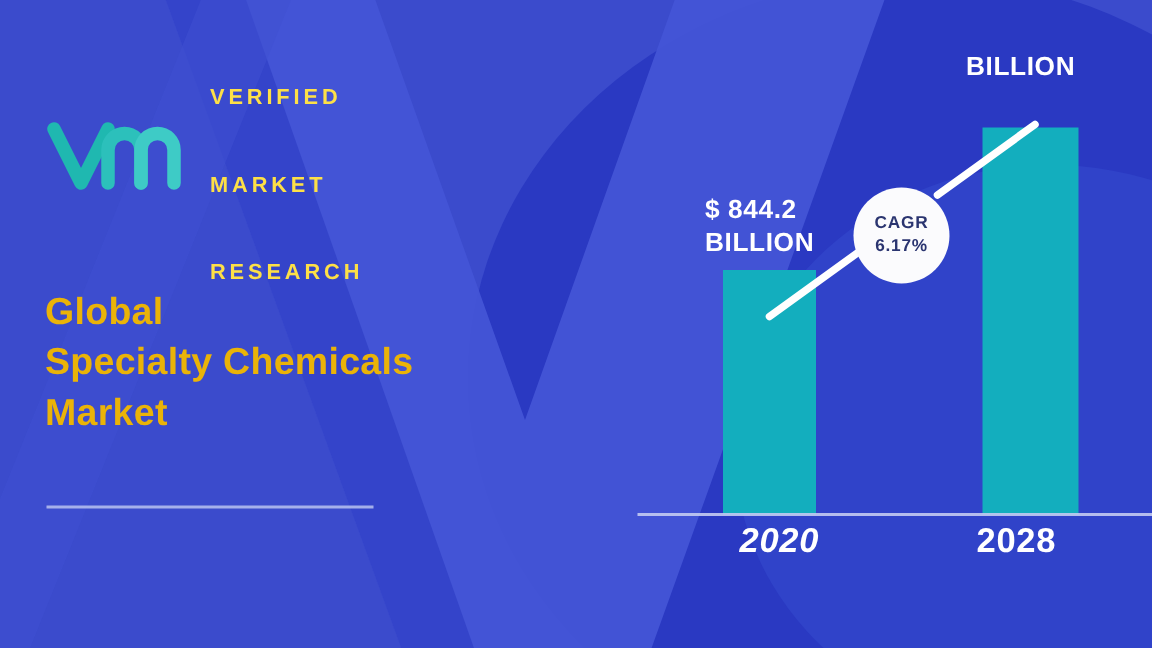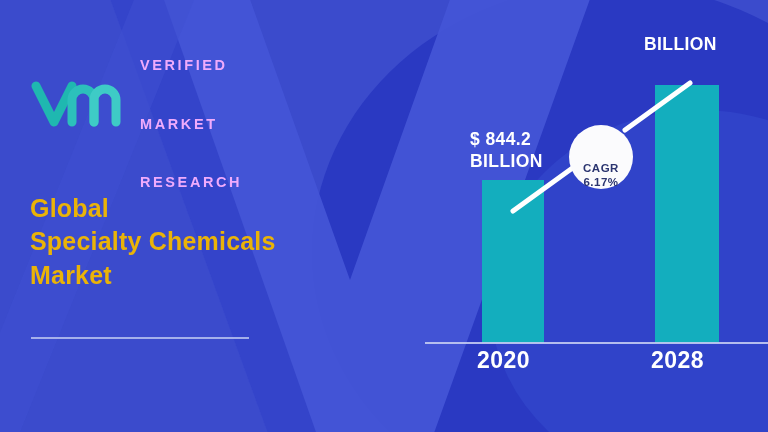--- a/index.html
+++ b/index.html
@@ -35,21 +35,21 @@
     gap: 14px;
   }
   .logo-mark { width: 96px; height: 56px; display: block; }
   .logo-words {
     display: flex;
     flex-direction: column;
     justify-content: center;
     gap: 4px;
   }
   .logo-words span {
-    color: #f0abfc;
+    color: #fde047;
     font-size: 14.5px;
     font-weight: bold;
     letter-spacing: 2.6px;
     line-height: 1;
     white-space: nowrap;
     margin-top: 40px;
   }
 
   
   .headline {
@@ -106,21 +106,21 @@
   }
 
   .x-label {
     position: absolute;
     top: 347px;
     color: #ffffff;
     font-size: 23px;
     font-weight: bold;
     letter-spacing: .5px;
   }
-  #x-2020 { left: 477px; }
+  #x-2020 { left: 493px; font-style: italic; }
   #x-2028 { left: 651px; }
 
   .value-label {
     position: absolute;
     color: #ffffff;
     font-weight: bold;
     font-size: 17.5px;
     line-height: 1.28;
     letter-spacing: .4px;
     white-space: nowrap;
@@ -139,21 +139,21 @@
     position: absolute;
     left: 569px;
     top: 125px;
     width: 64px;
     height: 64px;
     border-radius: 50%;
     background: #fbfbfd;
     display: flex;
     flex-direction: column;
     align-items: center;
-    justify-content: flex-end;
+    justify-content: center;
     gap: 1px;
   }
   .cagr-badge span {
     color: #2b3570;
     font-size: 11.5px;
     font-weight: bold;
     letter-spacing: .5px;
     line-height: 1.15;
   }
 </style>

